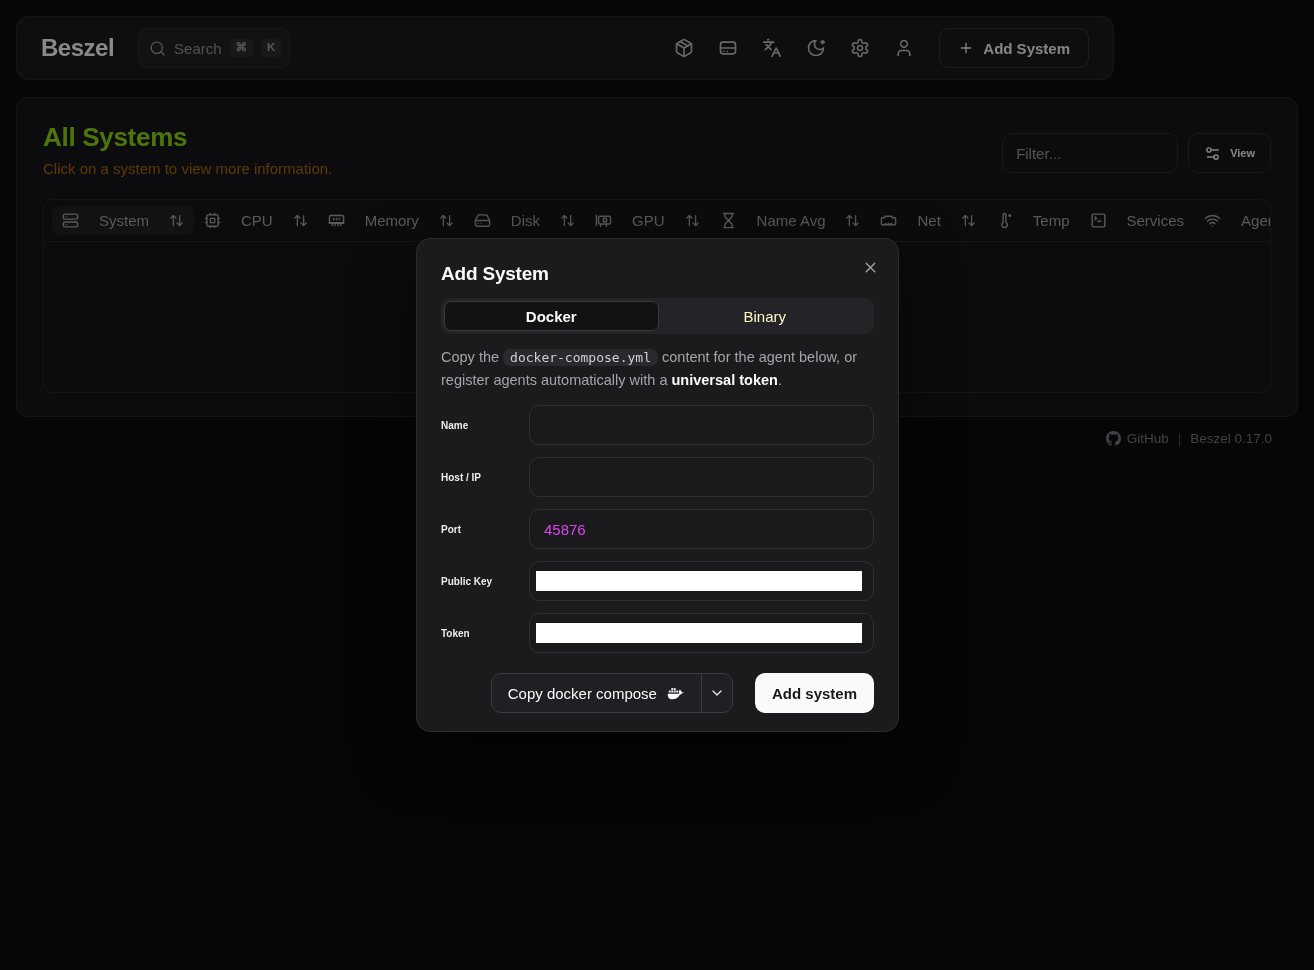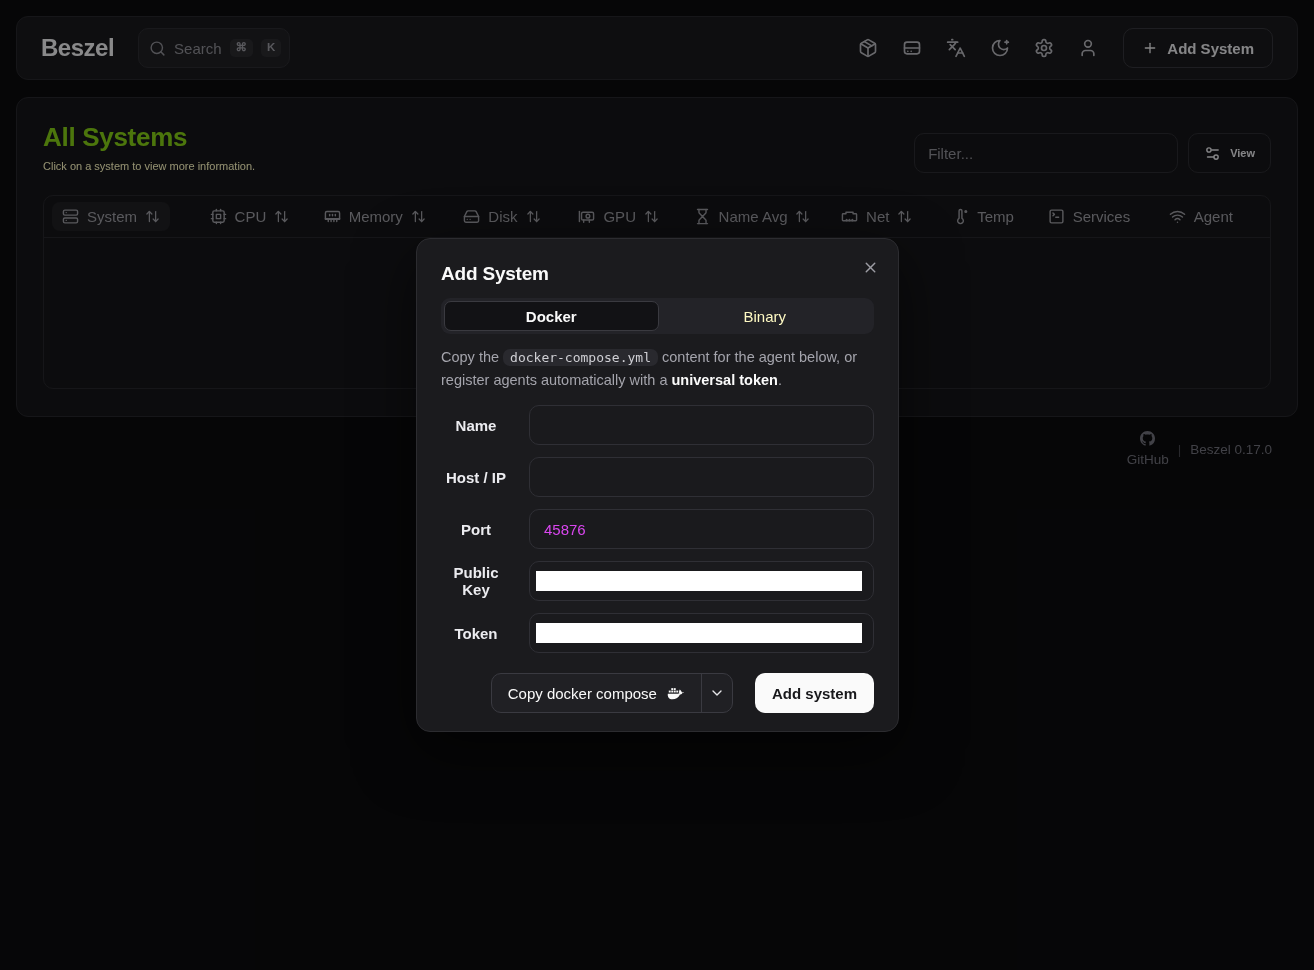--- a/index.html
+++ b/index.html
@@ -9,21 +9,21 @@
     background:#0b0b0d;
     font-family:"Liberation Sans", sans-serif;
     overflow:hidden;
     color:#d4d4d8;
   }
   svg { display:block; }
   .stk { fill:none; stroke:currentColor; stroke-width:2; stroke-linecap:round; stroke-linejoin:round; }
 
   
   .navbar {
-    position:absolute; left:16px; top:16px; width:1282px; height:64px;
+    position:absolute; left:16px; top:16px; width:1098px; height:64px;
     background:#19191c; border:1px solid #26262b; border-radius:12px;
     display:flex; align-items:center; padding:0 24px;
   }
   .logo { font-size:24px; font-weight:800; letter-spacing:-0.5px; color:#ececee; margin-right:24px; }
   .search-box {
     width:152px; height:40px; background:#202024; border:1px solid #2c2c31; border-radius:10px;
     display:flex; align-items:center; gap:8px; padding:0 10px; color:#8d8d94; cursor:text;
   }
   .search-box .ph { font-size:15px; flex:1; }
   .kbd {
@@ -42,53 +42,53 @@
   }
 
   
   .main-card {
     position:absolute; left:16px; top:97px; width:1282px; height:320px;
     background:#161619; border:1px solid #26262b; border-radius:12px;
     padding:24px 26px;
   }
   .head-row { display:flex; align-items:flex-start; justify-content:space-between; }
   .page-title { font-size:26px; font-weight:700; color:#84cc16; letter-spacing:-0.3px; }
-  .page-sub { margin-top:7px; font-size:11px; color:#fef9c3; }
+  .page-sub { margin-top:7px; font-size:15px; color:#a16207; }
   .head-actions { display:flex; gap:10px; margin-top:11px; }
   .filter-input {
-    width:264px; height:40px; background:transparent; border:1px solid #2c2c31; border-radius:10px;
+    width:176px; height:40px; background:transparent; border:1px solid #2c2c31; border-radius:10px;
     color:#d4d4d8; font-size:15px; padding:0 13px; font-family:"Liberation Sans", sans-serif;
   }
   .filter-input::placeholder { color:#8d8d94; }
   .view-btn {
     height:40px; padding:0 15px; display:flex; align-items:center; gap:9px;
     border:1px solid #2c2c31; border-radius:10px; background:transparent;
     color:#e6e6e9; font-size:11px; font-weight:600; cursor:pointer;
   }
 
   
   .table-box {
     margin-top:22px; height:194px; border:1px solid #26262b; border-radius:10px;
     overflow:hidden;
   }
   .thead {
     height:42px; display:flex; align-items:center; border-bottom:1px solid #26262b;
     padding:0 8px; color:#9a9aa0; font-size:15px; font-weight:500;
   }
   .th { display:flex; align-items:center; cursor:pointer; }
-  .th-inner { display:flex; align-items:center; gap:8px; padding:6px 10px; border-radius:8px; white-space:nowrap; }
+  .th-inner { display:flex; align-items:center; gap:20px; padding:6px 10px; border-radius:8px; white-space:nowrap; }
   .th.active .th-inner { background:#1f1f23; }
   .tbody { height:151px; }
 
   .footer {
     position:absolute; top:431px; right:42px; display:flex; align-items:center; gap:9px;
     color:#71717a; font-size:13.5px;
   }
   .footer .sep { color:#46464d; }
-  .footer a { display:flex; align-items:center; gap:6px; color:#71717a; text-decoration:none; cursor:pointer;flex-direction:column; }
+  .footer a { display:flex; align-items:center; gap:6px; color:#71717a; text-decoration:none; cursor:pointer; }
 
   
   .overlay { position:absolute; inset:0; background:rgba(0,0,0,0.42); z-index:10; }
   .modal {
     position:absolute; left:416px; top:238px; width:483px; height:494px; z-index:20;
     background:#1b1b1e; border:1px solid #2c2c30; border-radius:14px;
     box-shadow:0 20px 60px rgba(0,0,0,.55); padding:24px;
   }
   .modal-title { font-size:19px; font-weight:700; color:#fafafa; letter-spacing:-0.2px; }
   .modal-close {
@@ -104,21 +104,21 @@
   .tab.active { background:#121215; border:1px solid #3a3a40; color:#fafafa; font-weight:700; }
   .desc { margin-top:12px; font-size:14.5px; line-height:22px; color:#a4a4ac; }
   .code-chip {
     font-family:"DejaVu Sans Mono", monospace; font-size:13px; color:#cfcfd4;
     background:#29292e; border-radius:7px; padding:1px 7px;
   }
   .token-link { color:#fafafa; font-weight:700; cursor:pointer; }
 
   .form { margin-top:14px; display:flex; flex-direction:column; gap:12px; }
   .frow { display:flex; align-items:center; gap:18px; }
-  .flabel { width:70px; text-align:center; font-size:15px; font-weight:600; color:#ececf0; flex:none; }
+  .flabel { width:70px; text-align:left; font-size:10px; font-weight:600; color:#ececf0; flex:none; }
   .finput {
     flex:1; height:40px; background:#1a1a1d; border:1px solid #2f2f35; border-radius:10px;
     color:#d946ef; font-size:15px; padding:0 14px; font-family:"Liberation Sans", sans-serif;
   }
   .fsel { flex:1; height:40px; background:#1a1a1d; border:1px solid #2f2f35; border-radius:10px; position:relative; cursor:text; }
   .sel-bar { position:absolute; left:6px; right:11px; top:9px; bottom:9px; background:#ffffff; }
 
   .btn-row { margin-top:20px; display:flex; justify-content:flex-end; align-items:center; gap:22px; }
   .split {
     display:flex; align-items:stretch; height:40px; border:1px solid #3a3a41; border-radius:10px;

